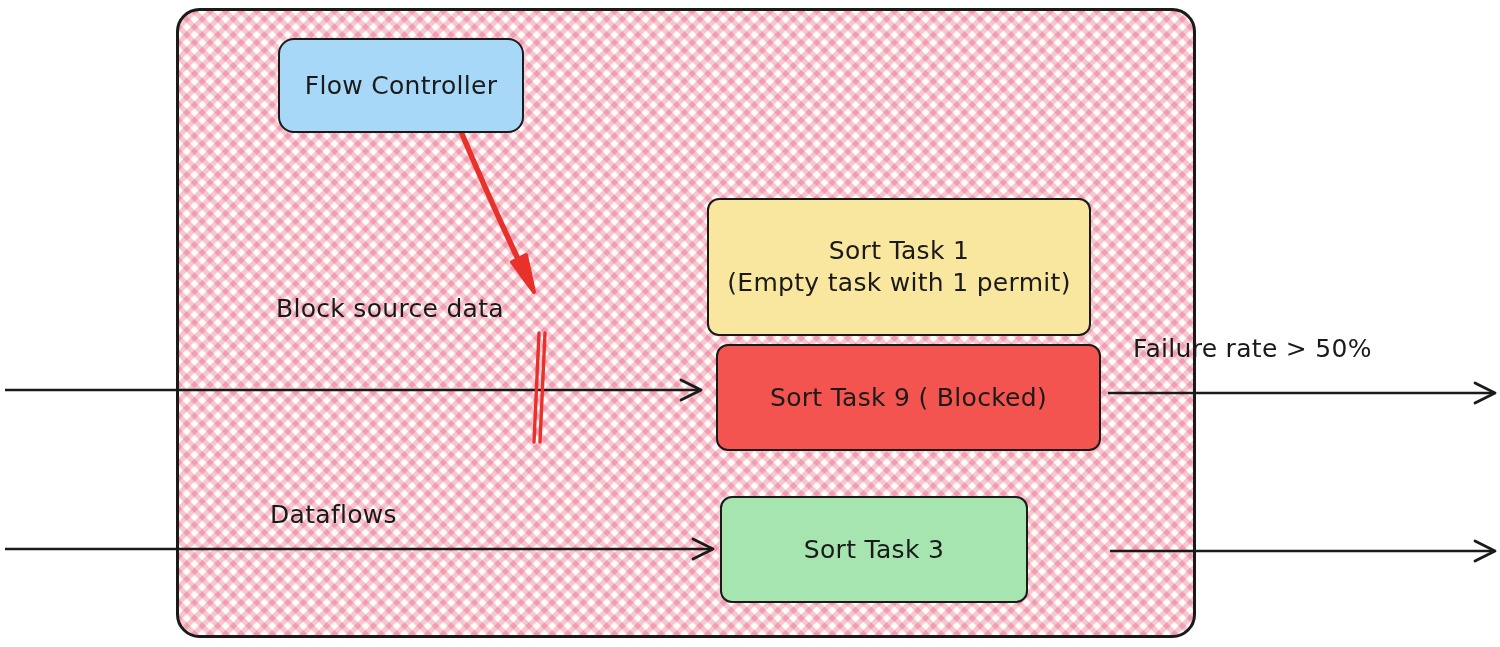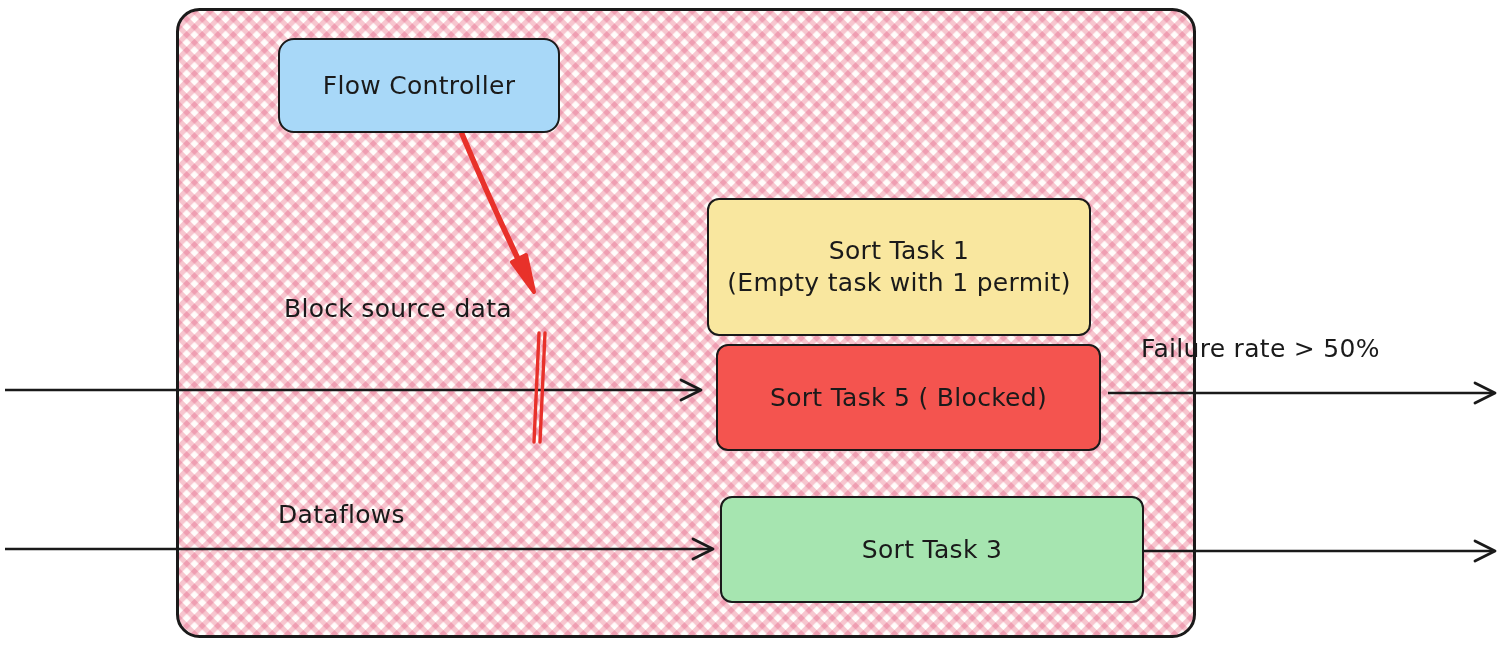--- a/index.html
+++ b/index.html
@@ -22,33 +22,32 @@
     align-items:center;
     justify-content:center;
     text-align:center;
     color:#1a1a1a;
     font-family:"DejaVu Sans",sans-serif;
     font-size:25px;
     line-height:1.28;
     letter-spacing:0.3px;
     white-space:pre-line;
   }
-  #node-flow-controller{left:278px;top:38px;width:282px;height:95px;background:#a8d8f8;border-radius:16px;}
+  #node-flow-controller{left:278px;top:38px;width:246px;height:95px;background:#a8d8f8;border-radius:16px;}
   #node-sort-task-1{left:707px;top:198px;width:384px;height:138px;background:#f9e79f;}
   #node-sort-task-2{left:716px;top:344px;width:385px;height:107px;background:#f4544f;}
-  #node-sort-task-3{left:720px;top:496px;width:424px;height:107px;background:#a6e5b0;}
+  #node-sort-task-3{left:720px;top:496px;width:308px;height:107px;background:#a6e5b0;}
 
   .edge-label{
     position:absolute;
     color:#1a1a1a;
     font-family:"DejaVu Sans",sans-serif;
     font-size:25px;
     letter-spacing:0.3px;
     white-space:nowrap;
-    margin-left:8px;
   }
   #label-block-source-data{left:276px;top:294px;}
   #label-dataflows{left:270px;top:500px;text-align:center;}
   #label-failure-rate{left:1133px;top:334px;}
 </style>
 </head>
 <body>
 
 <div id="stage">
 
@@ -95,21 +94,21 @@
       <path d="M539 333 L534 442" stroke="#e8312a" stroke-width="3.4" fill="none" stroke-linecap="round"></path>
       <path d="M545 333 L540 442" stroke="#e8312a" stroke-width="3.4" fill="none" stroke-linecap="round"></path>
     </g>
   </svg>
 
   <div class="node" id="node-flow-controller">Flow Controller</div>
 
   <div class="node" id="node-sort-task-1">Sort Task 1
 (Empty task with 1 permit)</div>
 
-  <div class="node" id="node-sort-task-2">Sort Task 5 ( Blocked)</div>
+  <div class="node" id="node-sort-task-2">Sort Task 9 ( Blocked)</div>
 
   <div class="node" id="node-sort-task-3">Sort Task 3</div>
 
   <div class="edge-label" id="label-block-source-data">Block source data</div>
 
   <div class="edge-label" id="label-dataflows">Dataflows</div>
 
   <div class="edge-label" id="label-failure-rate">Failure rate &gt; 50%</div>
 
 </div>

